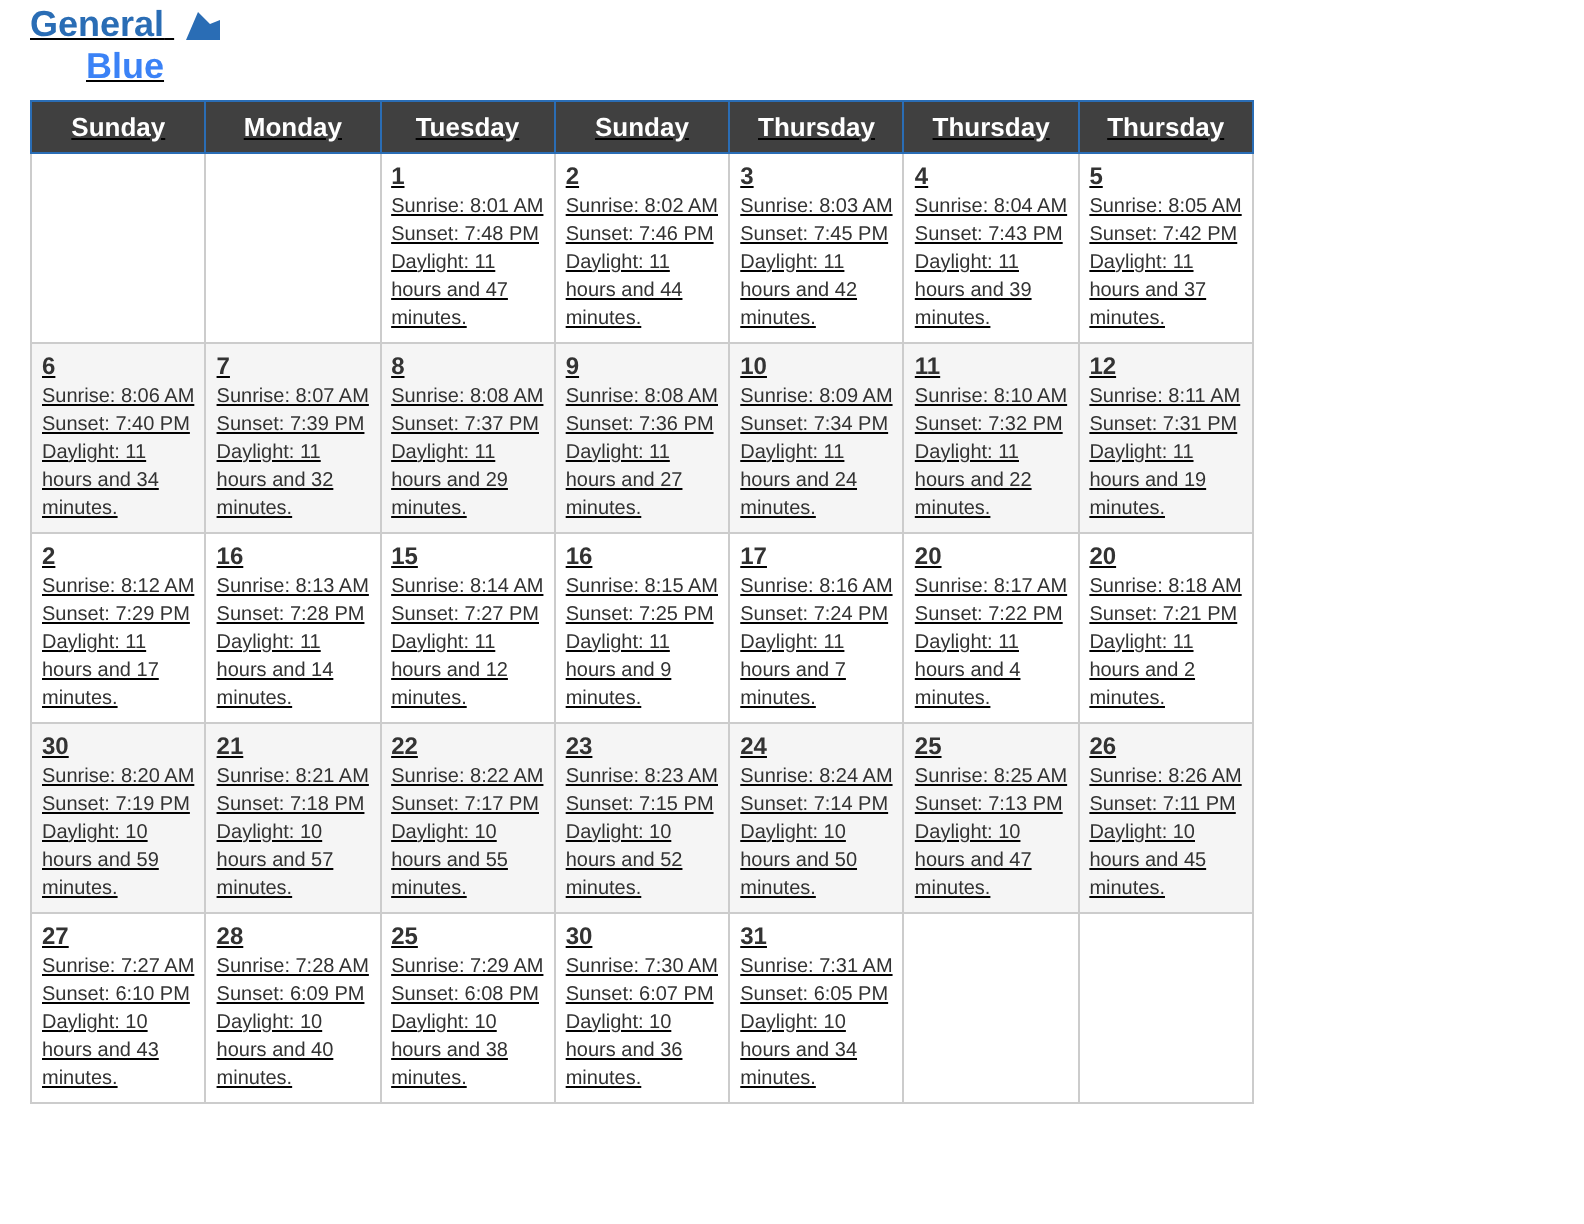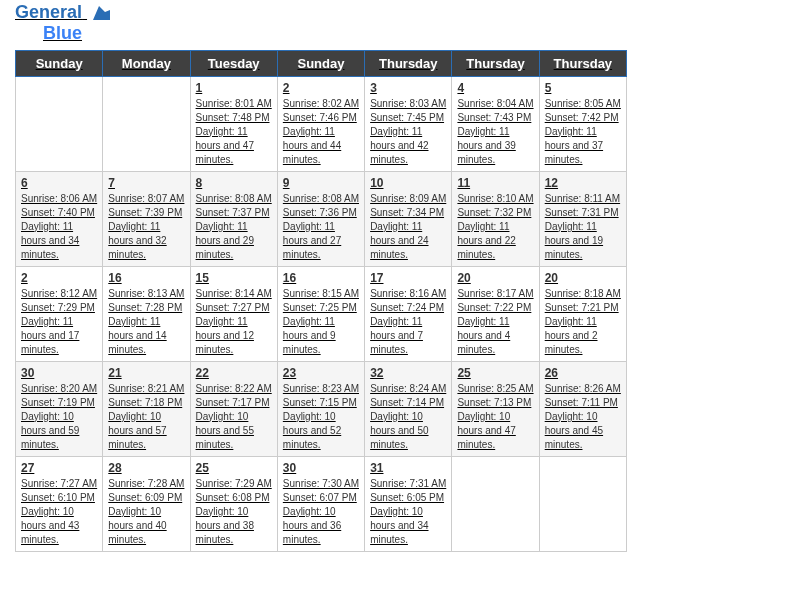--- a/index.html
+++ b/index.html
@@ -211,21 +211,21 @@
           </td>
           <td>
             <span class="day-number">22</span>
             <div class="day-info">Sunrise: 8:22 AM<br>Sunset: 7:17 PM<br>Daylight: 10 hours and 55 minutes.</div>
           </td>
           <td>
             <span class="day-number">23</span>
             <div class="day-info">Sunrise: 8:23 AM<br>Sunset: 7:15 PM<br>Daylight: 10 hours and 52 minutes.</div>
           </td>
           <td>
-            <span class="day-number">32</span>
+            <span class="day-number">24</span>
             <div class="day-info">Sunrise: 8:24 AM<br>Sunset: 7:14 PM<br>Daylight: 10 hours and 50 minutes.</div>
           </td>
           <td>
             <span class="day-number">25</span>
             <div class="day-info">Sunrise: 8:25 AM<br>Sunset: 7:13 PM<br>Daylight: 10 hours and 47 minutes.</div>
           </td>
           <td>
             <span class="day-number">26</span>
             <div class="day-info">Sunrise: 8:26 AM<br>Sunset: 7:11 PM<br>Daylight: 10 hours and 45 minutes.</div>
           </td>

